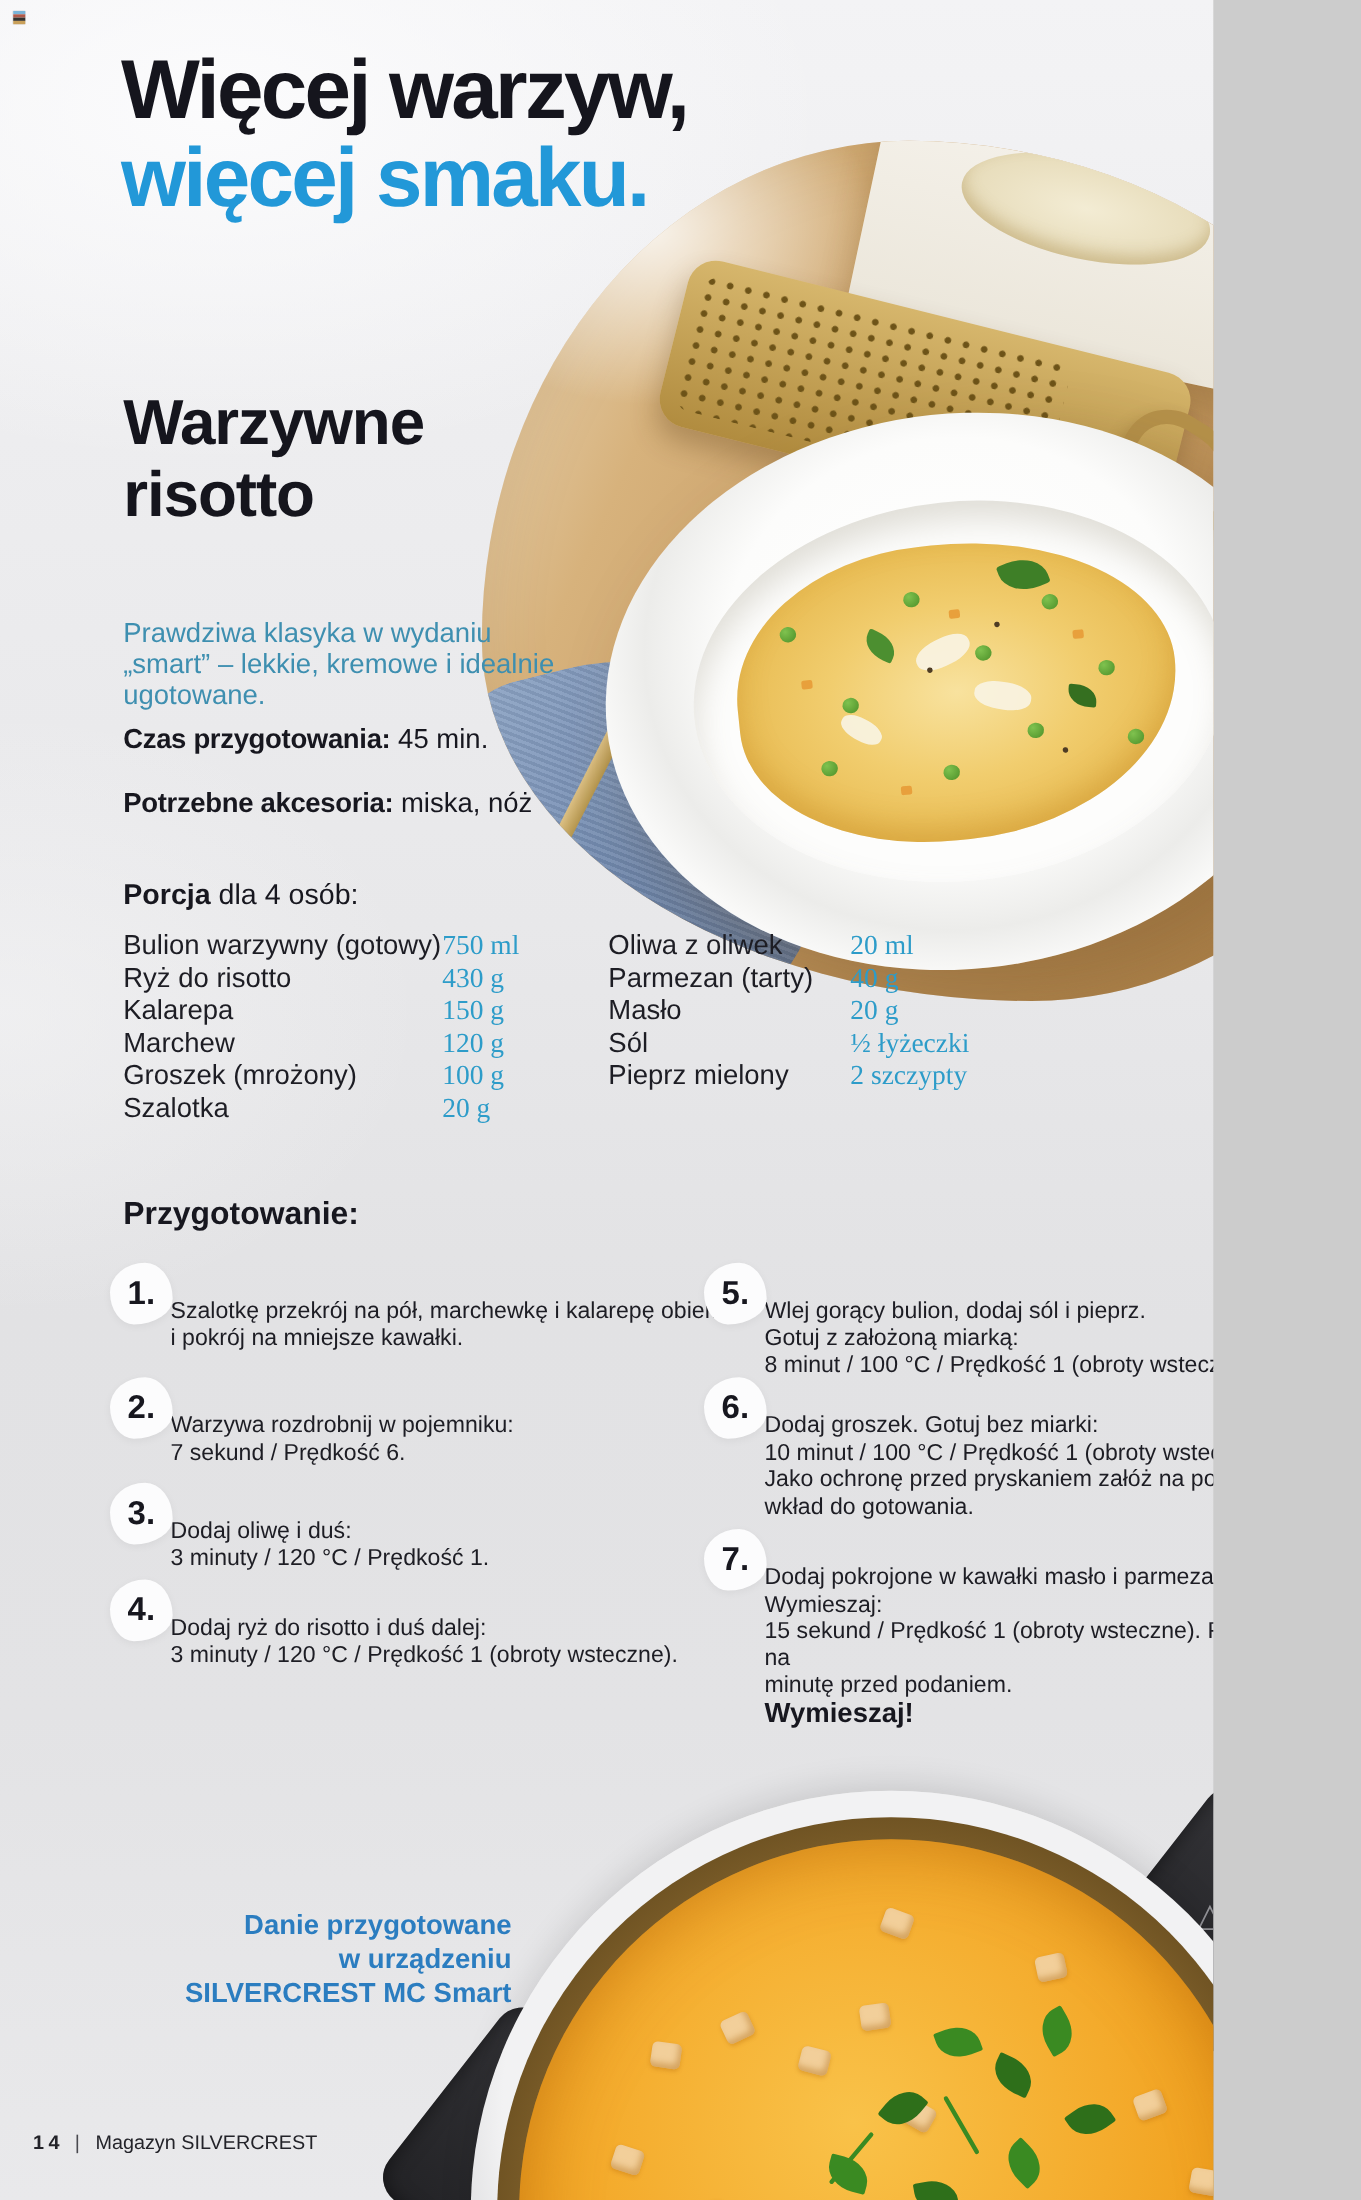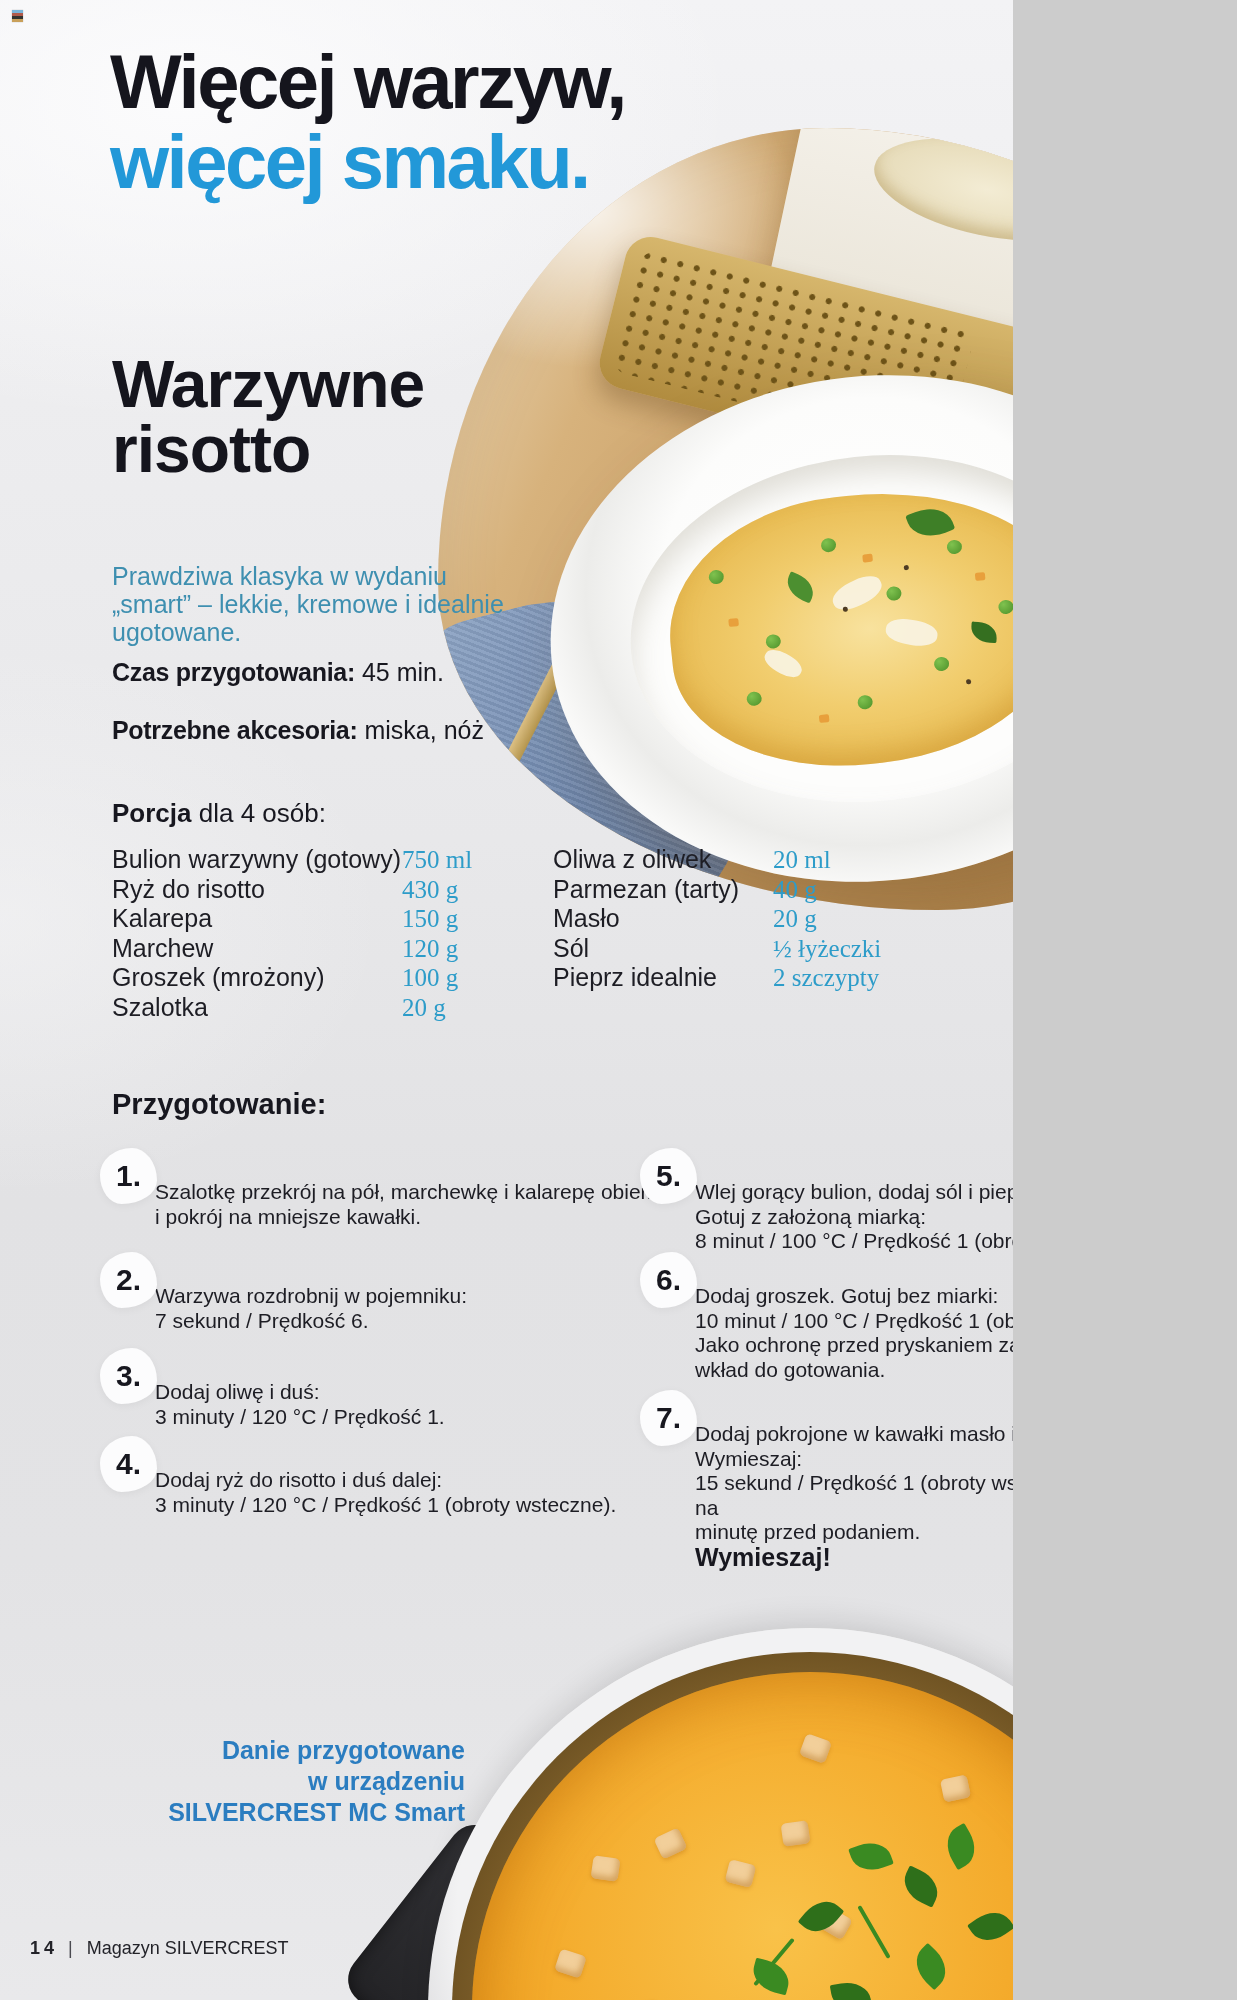--- a/index.html
+++ b/index.html
@@ -1,34 +1,34 @@
 <!DOCTYPE html>
 <html><head>
 <meta charset="utf-8">
 <style>
   html,body{margin:0;padding:0;background:#ccc;}
   .page{
-    position:relative;width:1013px;height:2000px;overflow:hidden;
+    position:relative;width:1103px;height:2000px;overflow:hidden;
     font-family:"Liberation Sans",sans-serif;color:#17171f;
     background:
       radial-gradient(ellipse 900px 520px at 18% 5%, rgba(252,252,253,.95), rgba(252,252,253,0) 62%),
       radial-gradient(ellipse 700px 500px at 0% 46%, rgba(246,246,247,.55), rgba(246,246,247,0) 55%),
       linear-gradient(180deg,#f3f3f5 0%,#ededef 20%,#e8e8ea 42%,#e2e2e4 60%,#e3e3e5 78%,#e9e9eb 100%);
   }
   .abs{position:absolute;}
   .pre{white-space:pre-line;margin-top:24px;}
 
   
   .colorbar{left:12px;top:10px;width:11px;height:12px;display:flex;flex-direction:column;box-shadow:0 0 1px rgba(0,0,0,.3);}
   .colorbar i{flex:1;}
 
   
   .h1{left:110px;top:42px;font-size:76px;line-height:80px;font-weight:bold;letter-spacing:-2.5px;color:#15151d;z-index:6;}
   .h1 .blue{color:#2298d8;}
-  .h2{left:112px;top:352px;font-size:66px;line-height:65px;font-weight:bold;letter-spacing:-1px;color:#15151d;z-index:6;}
+  .h2{left:112px;top:352px;font-size:58px;line-height:65px;font-weight:bold;letter-spacing:-1px;color:#15151d;z-index:6;}
   .intro{left:112px;top:538px;width:430px;font-size:25px;line-height:28px;color:#3e8fb0;z-index:6;}
   .meta{left:112px;font-size:25px;z-index:6;}
   .meta b{letter-spacing:-.3px;}
   .portion{left:112px;top:798px;font-size:26px;z-index:6;}
 
   
   .ingcol{z-index:6;font-size:25px;line-height:29.6px;}
   .ingcol .row{display:flex;align-items:baseline;}
   .ingcol .name{color:#1d1d24;}
   .ingcol .amt{color:#2d9cc9;font-family:Liberation Serif, serif;}
@@ -246,21 +246,21 @@
       </div>
     <div class="row">
         <span class="name">Masło</span>
         <span class="amt">20 g</span>
       </div>
     <div class="row">
         <span class="name">Sól</span>
         <span class="amt">½ łyżeczki</span>
       </div>
     <div class="row">
-        <span class="name">Pieprz idealnie</span>
+        <span class="name">Pieprz mielony</span>
         <span class="amt">2 szczypty</span>
       </div>
   </div>
 
   <div class="abs steps-h">Przygotowanie:</div>
 
   <div class="abs step" style="left:100px;top:1156px">
     <div class="step-num">1.</div>
     <div class="step-text pre">Szalotkę przekrój na pół, marchewkę i kalarepę obierz
 i pokrój na mniejsze kawałki.</div>

